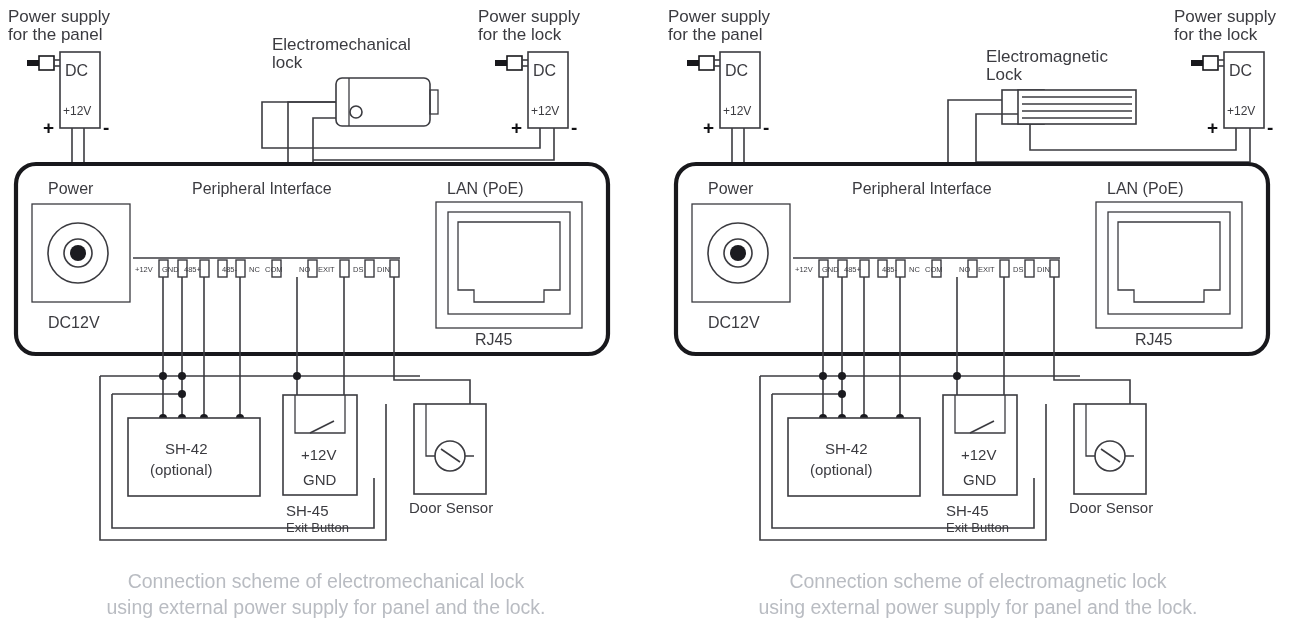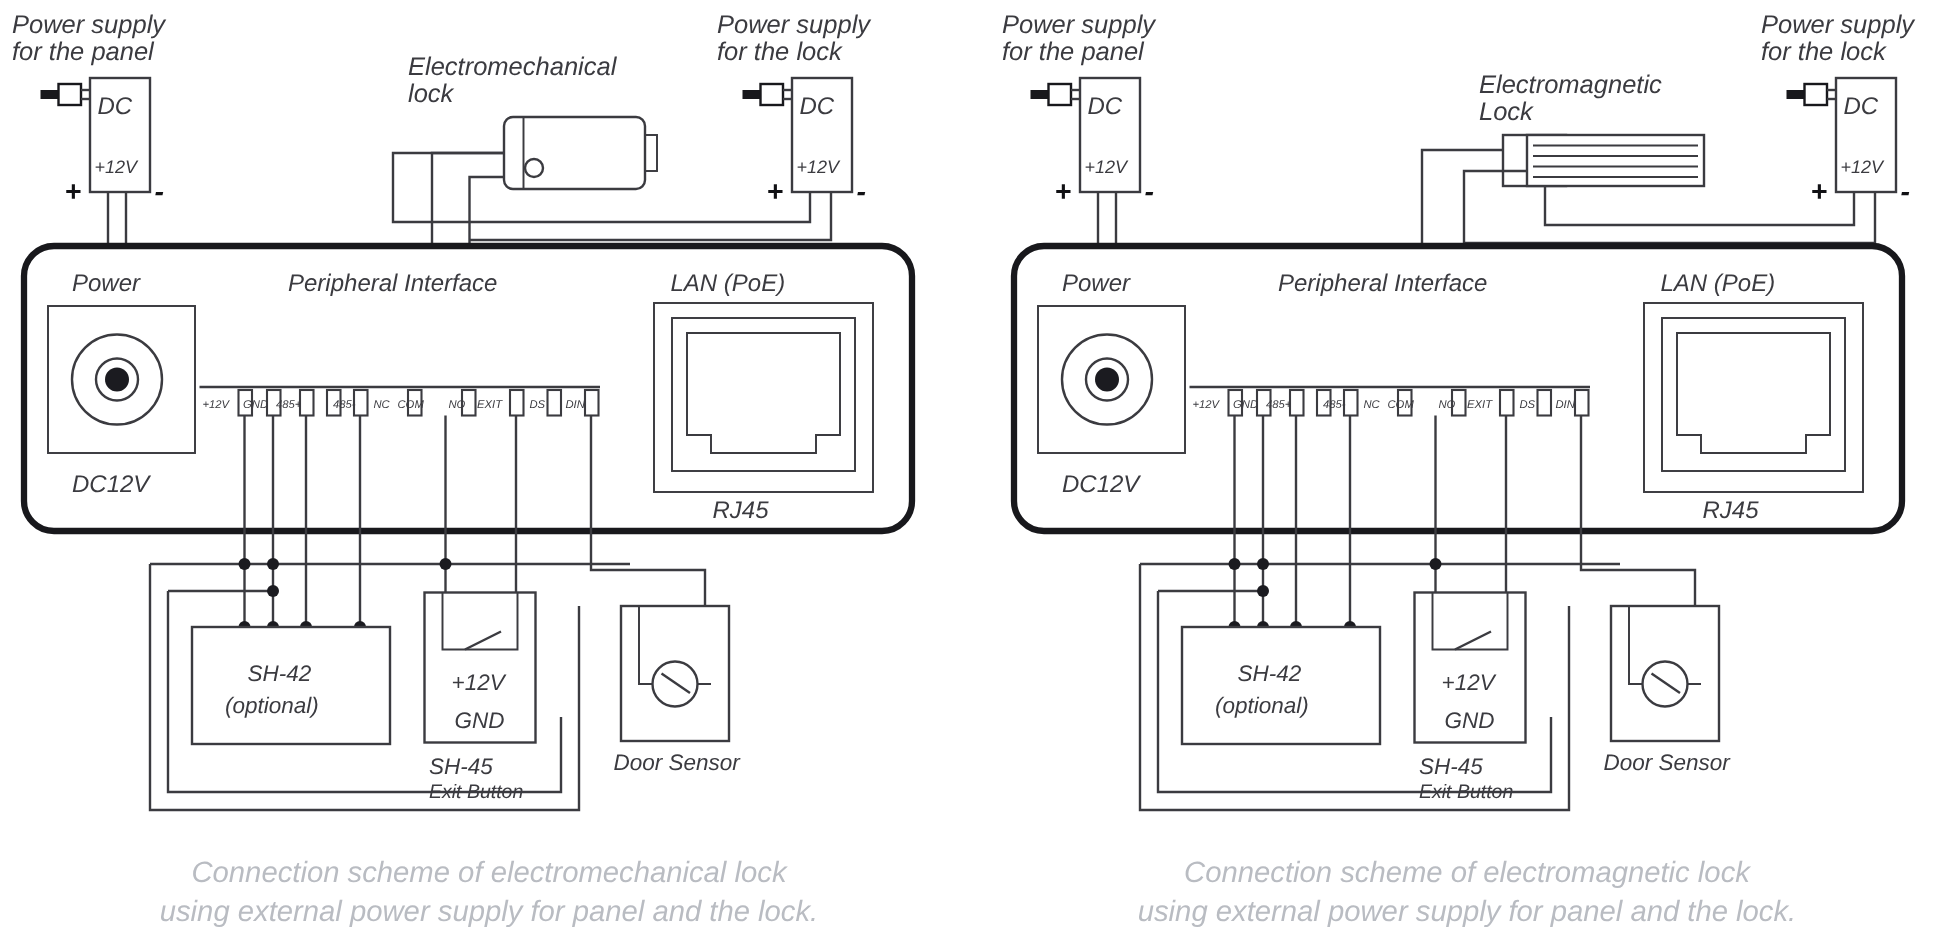--- a/index.html
+++ b/index.html
@@ -10,21 +10,20 @@
   body {
     width: 1304px;
     height: 628px;
     font-family: "Liberation Sans", sans-serif;
     overflow: hidden;
   }
   #stage {
     position: relative;
     width: 1304px;
     height: 529px;
-    font-style: italic;
   }
   svg { display: block; }
   text { font-family: "Liberation Sans", sans-serif; fill: #3b3b40; }
   .t-head   { font-size: 17px; fill: #3b3b40; }
   .t-panel  { font-size: 16px; fill: #3b3b40; }
   .t-dc     { font-size: 16px; fill: #3b3b40; }
   .t-12v    { font-size: 12px; fill: #3b3b40; }
   .t-sign   { font-size: 19px; font-weight: bold; fill: #111114; }
   .t-term   { font-size: 7.5px; fill: #3b3b40; }
   .t-box    { font-size: 15px; fill: #3b3b40; }

